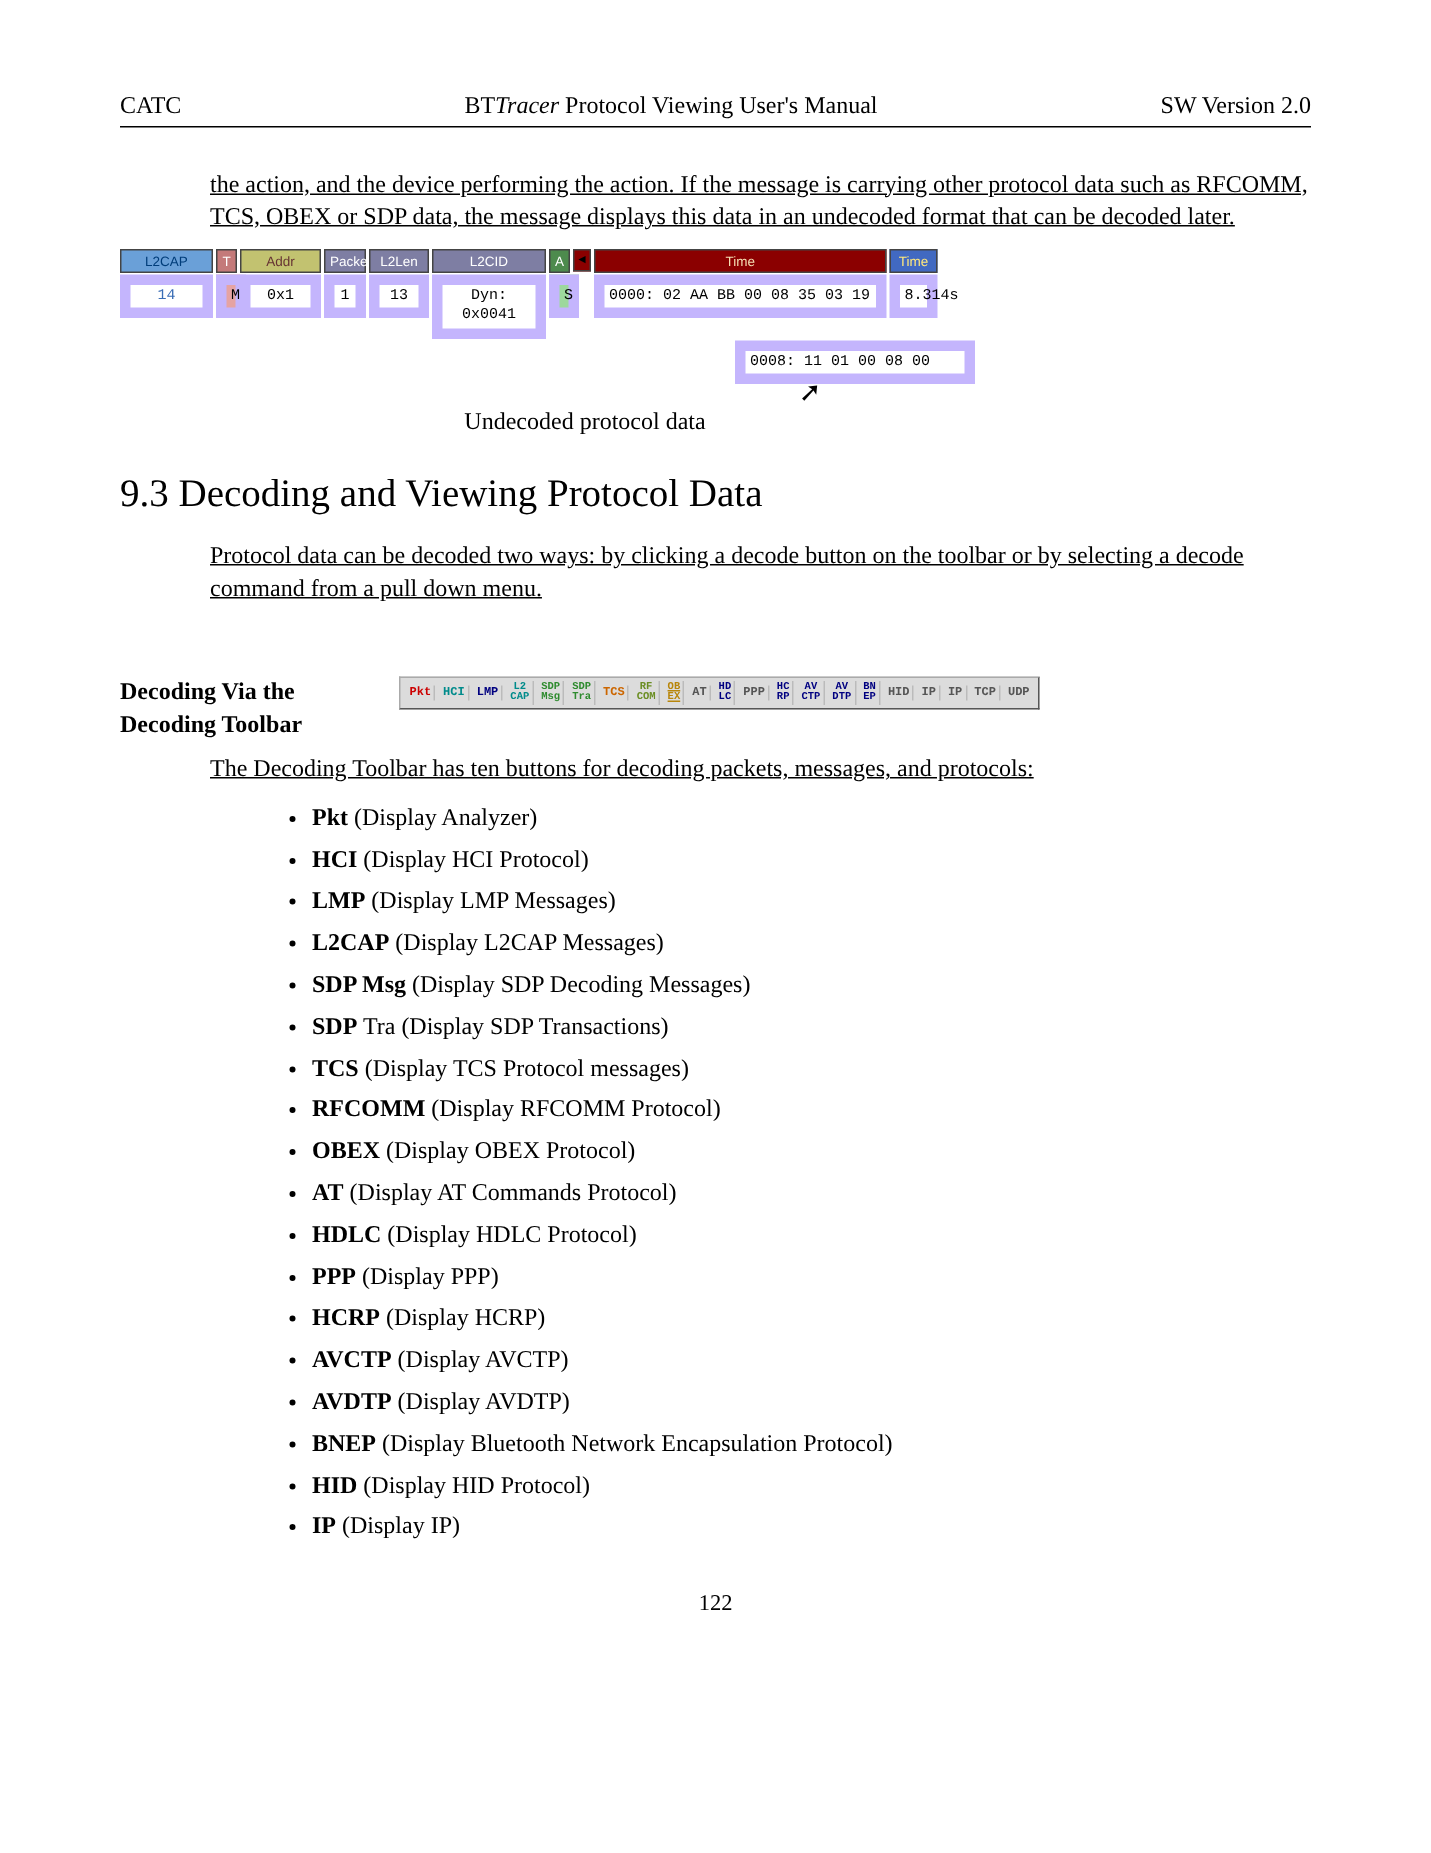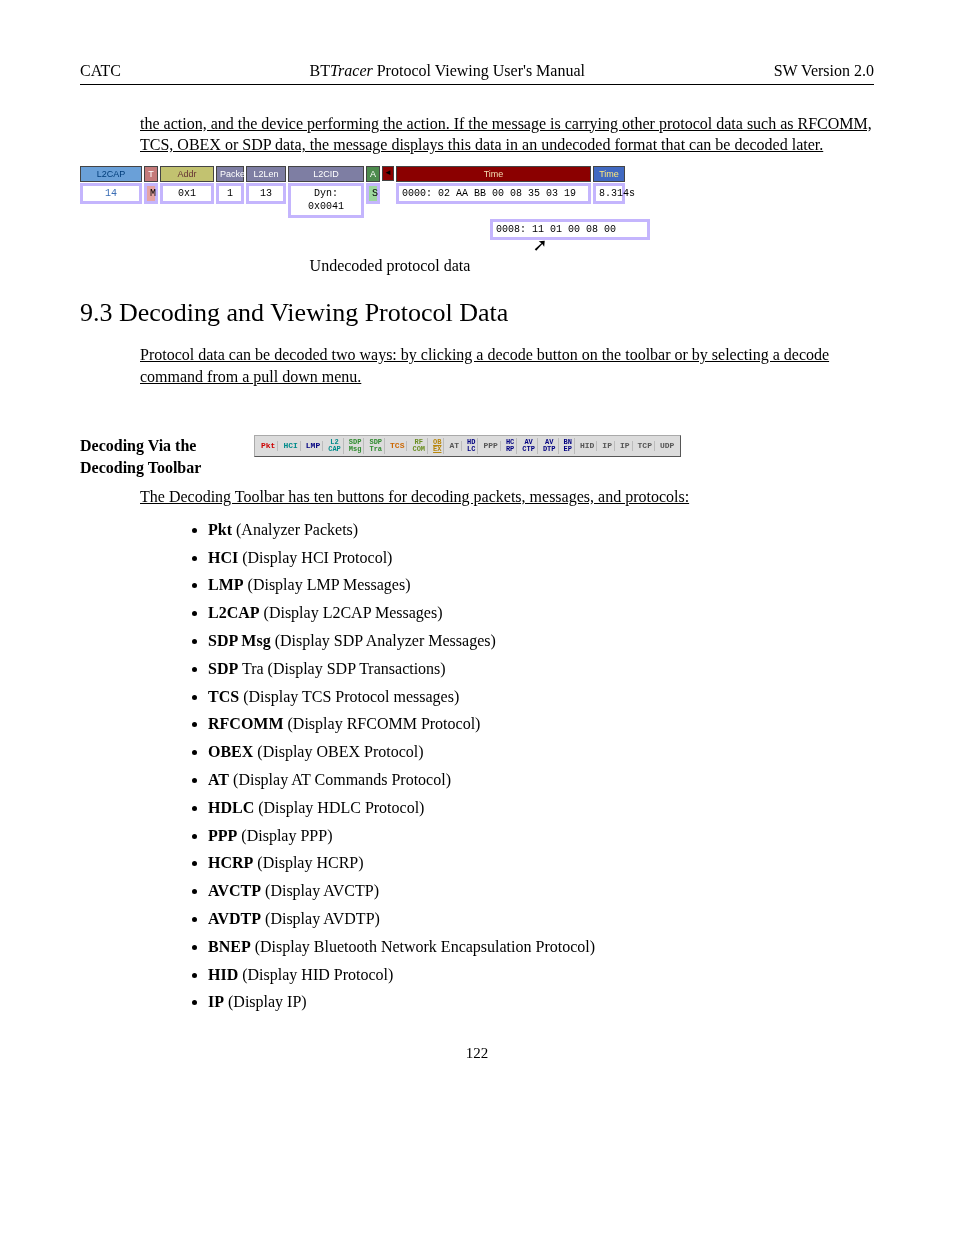--- a/index.html
+++ b/index.html
@@ -49,21 +49,21 @@
     text-align: center;
     padding: 1px 3px;
     border: 1px solid #444;
     box-sizing: border-box;
   }
   .vcell {
     font-family: "Courier New", monospace;
     font-size: 10px;
     text-align: center;
     padding: 1px 3px;
-    border: 3px solid #c4b5fd;
+    border: 7px solid #c4b5fd;
     background: #fff;
     box-sizing: border-box;
   }
   .data-row2 {
     display:flex;
     justify-content:flex-end;
     margin-top:1px;
   }
   .arrow-row {
     text-align:center;
@@ -79,21 +79,21 @@
   }
   h2.section-heading {
     font-size: 26px;
     font-weight: normal;
     margin: 10px 0 14px -60px;
   }
   .sidebar-section {
     margin-left: -60px;
     display: flex;
     align-items: flex-start;
-    gap: 14px;
+    gap: 26px;
     margin-bottom: 8px;
     margin-top: 48px;
   }
   .sidebar-label {
     font-weight: bold;
     width: 160px;
     font-size: 16px;
     flex-shrink:0;
   }
   .toolbar-box {
@@ -230,25 +230,25 @@
       <span class="tb-btn tb-gray">IP</span>
       <span class="tb-btn tb-gray">IP</span>
       <span class="tb-btn tb-gray">TCP</span>
       <span class="tb-btn tb-gray">UDP</span>
     </div>
   </div>
 
   <p class="intro-para">The Decoding Toolbar has ten buttons for decoding packets, messages, and protocols:</p>
 
   <ul class="deco-list">
-    <li><b>Pkt</b><span>  (Analyzer Packets)</span></li>
+    <li><b>Pkt</b><span>  (Display Analyzer)</span></li>
     <li><b>HCI</b><span> (Display HCI Protocol)</span></li>
     <li><b>LMP</b><span> (Display LMP Messages)</span></li>
     <li><b>L2CAP</b><span> (Display L2CAP Messages)</span></li>
-    <li><b>SDP Msg</b><span> (Display SDP Analyzer Messages)</span></li>
+    <li><b>SDP Msg</b><span> (Display SDP Decoding Messages)</span></li>
     <li><b>SDP</b><span> Tra (Display SDP Transactions)</span></li>
     <li><b>TCS</b><span> (Display TCS Protocol messages)</span></li>
     <li><b>RFCOMM</b><span> (Display RFCOMM Protocol)</span></li>
     <li><b>OBEX</b><span>  (Display OBEX Protocol)</span></li>
     <li><b>AT</b><span> (Display AT Commands Protocol)</span></li>
     <li><b>HDLC</b><span> (Display HDLC Protocol)</span></li>
     <li><b>PPP</b><span> (Display PPP)</span></li>
     <li><b>HCRP</b><span> (Display HCRP)</span></li>
     <li><b>AVCTP</b><span> (Display AVCTP)</span></li>
     <li><b>AVDTP</b><span> (Display AVDTP)</span></li>

